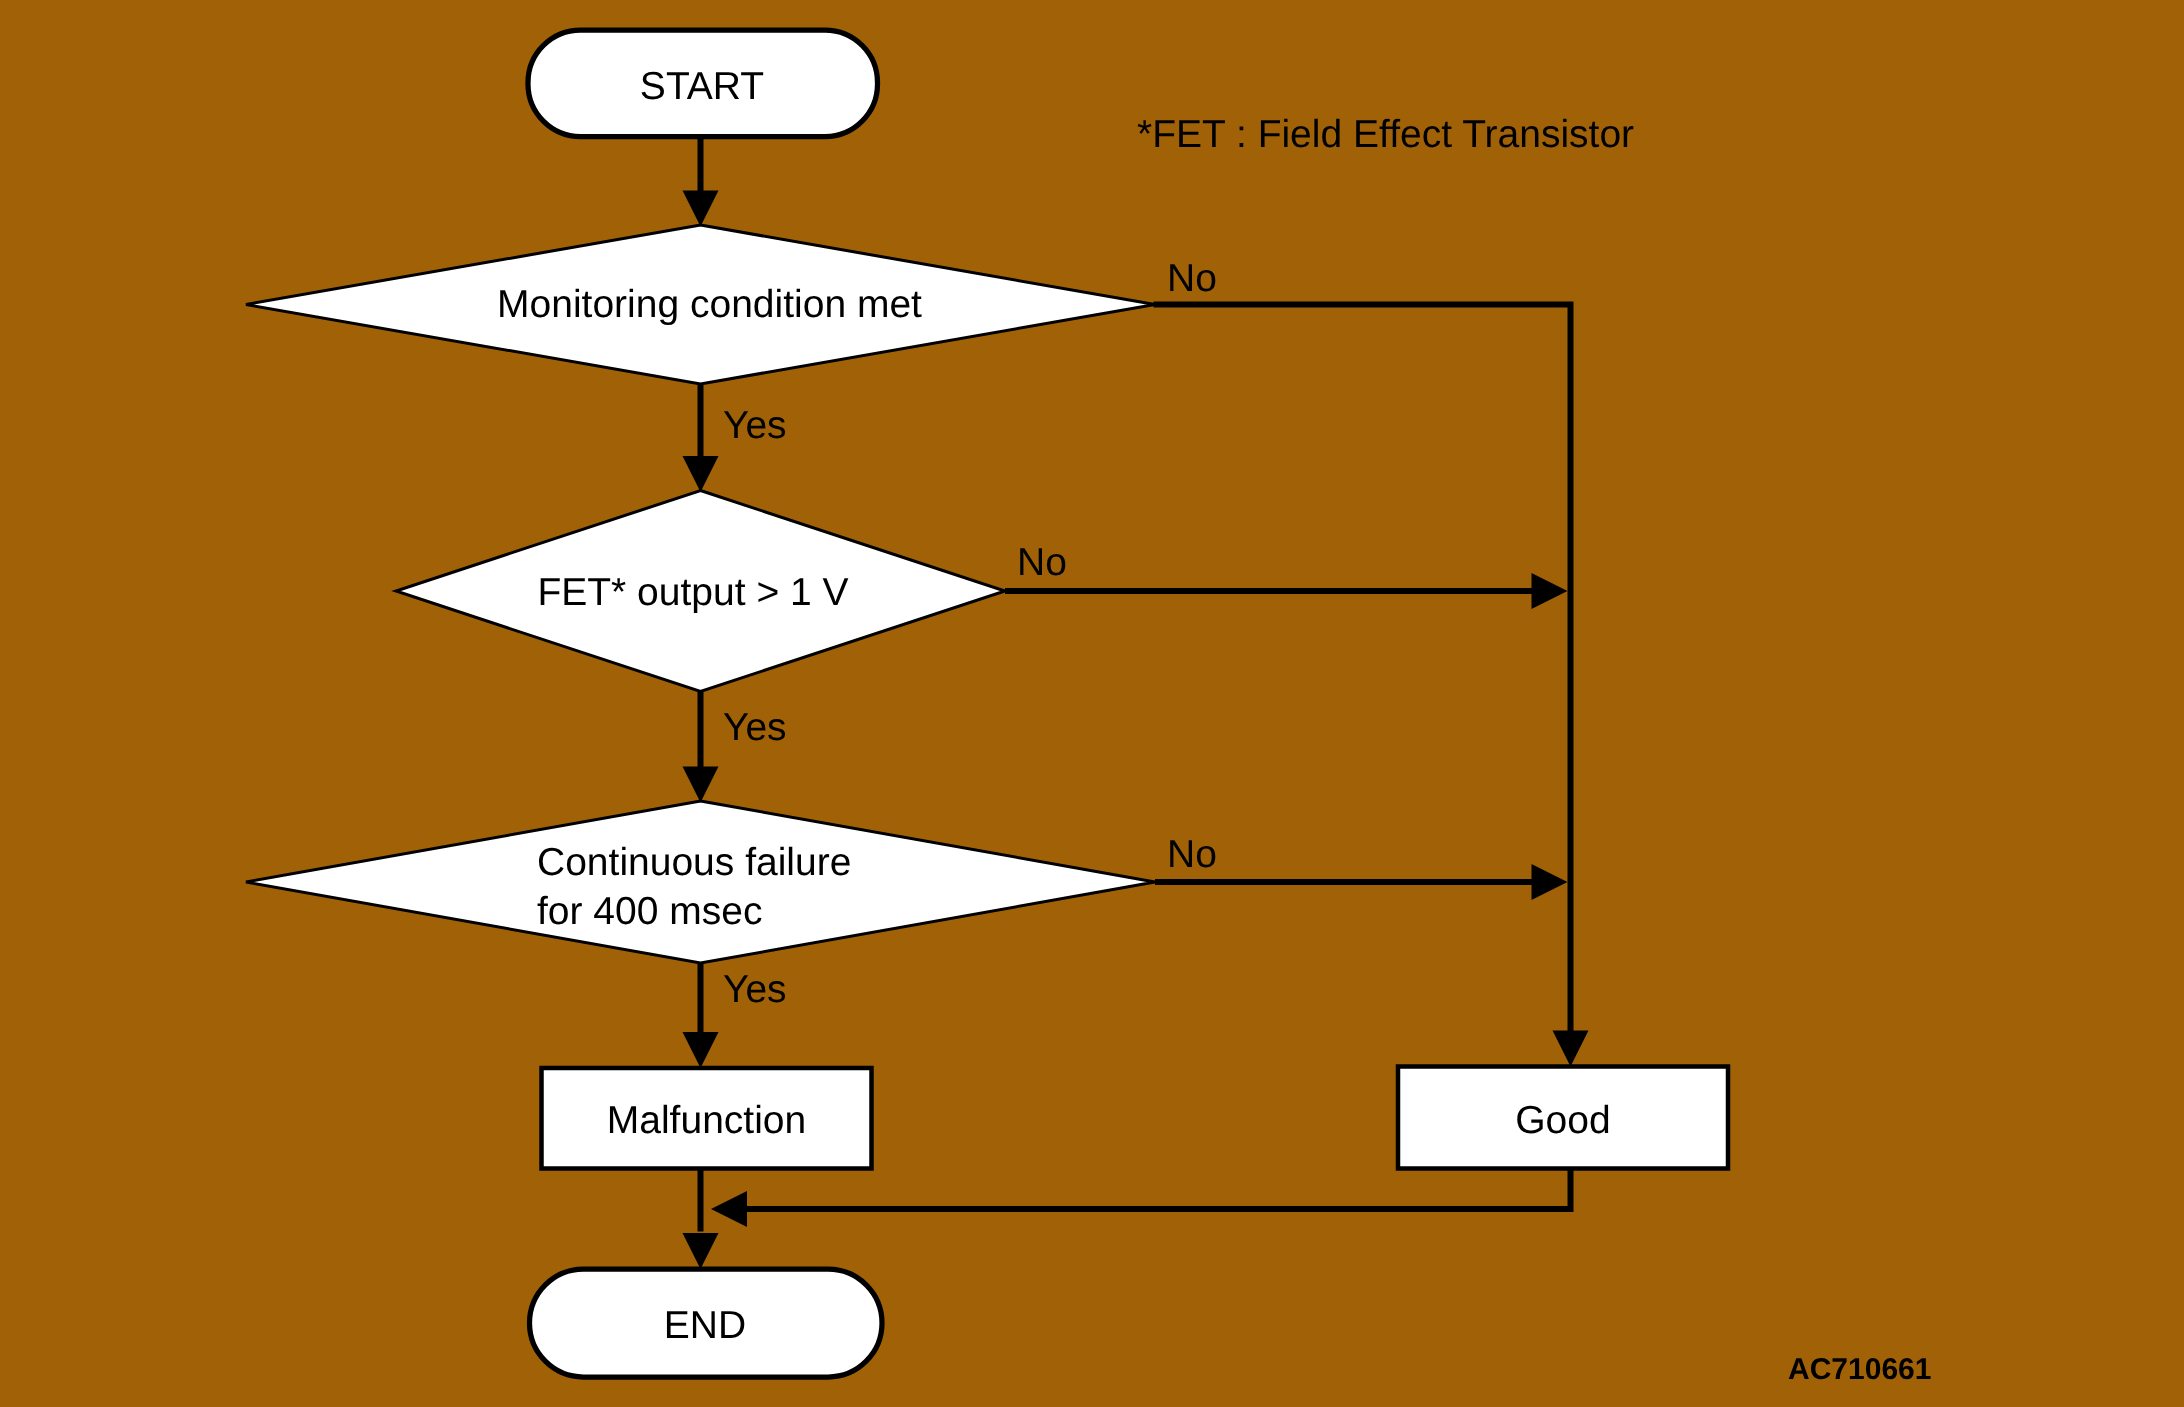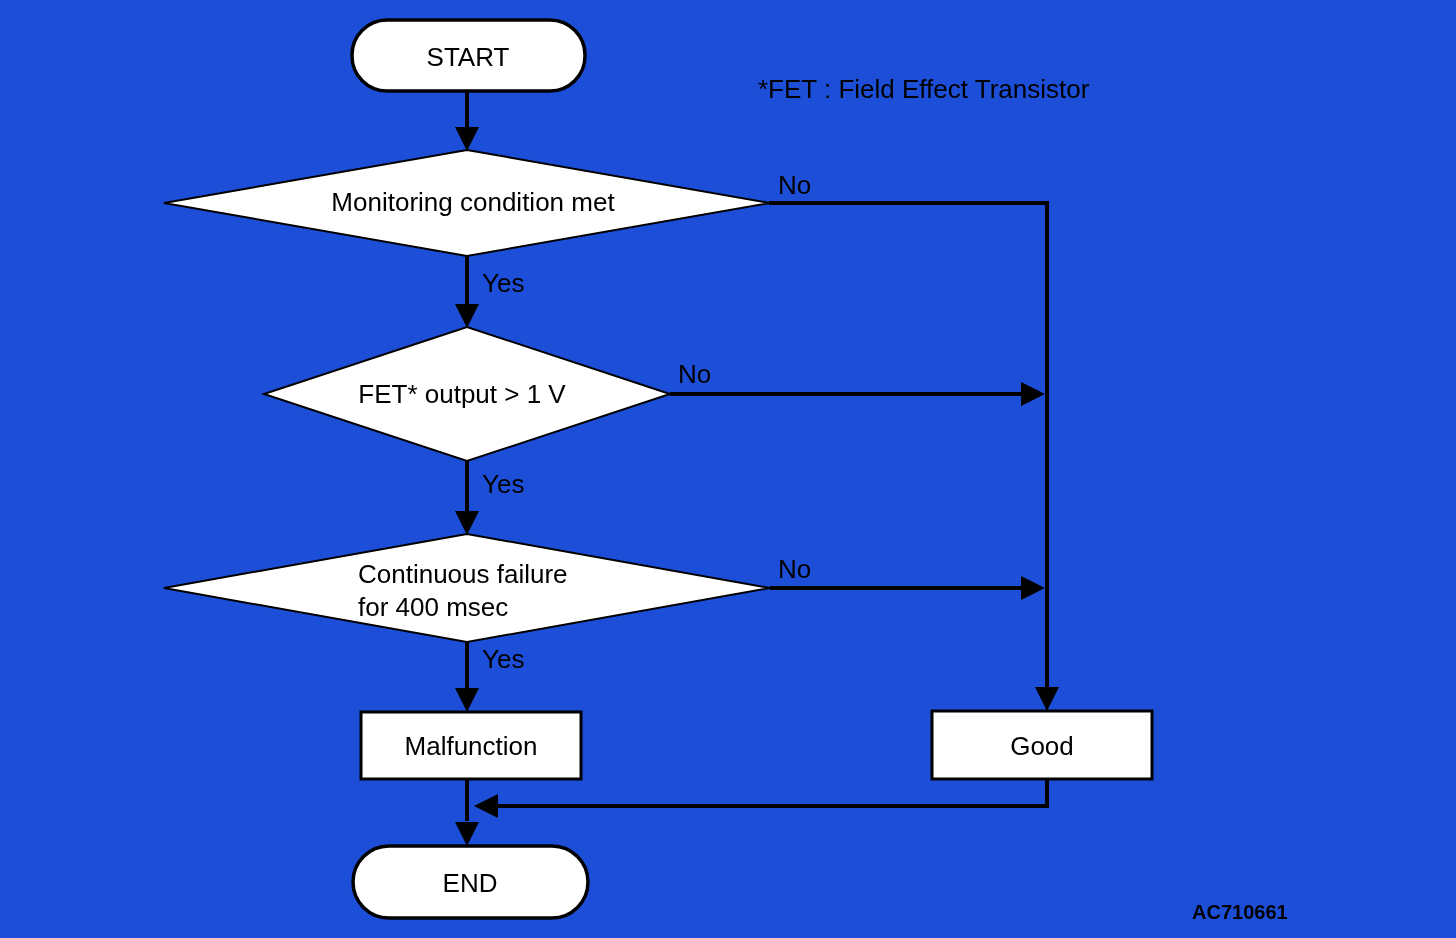--- a/index.html
+++ b/index.html
@@ -4,21 +4,21 @@
 <style>
   html, body {
     margin: 0;
     padding: 0;
     background: #ffffff;
   }
   .stage {
     position: relative;
     width: 1456px;
     height: 938px;
-    background: #1d4ed8;
+    background: #a16207;
     overflow: hidden;
   }
   svg {
     display: block;
   }
   svg text {
     font-family: "Liberation Sans", "DejaVu Sans", sans-serif;
     font-size: 26px;
     fill: #000000;
   }

